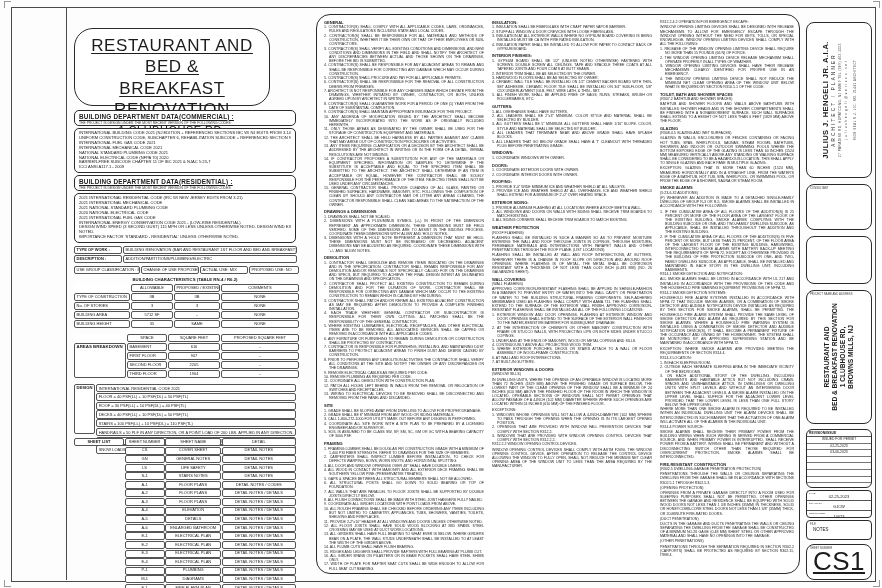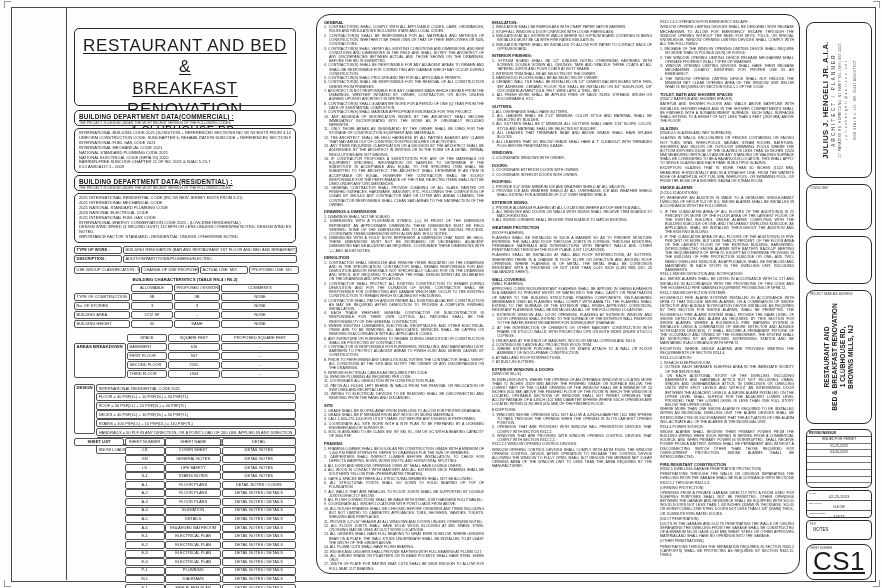--- a/index.html
+++ b/index.html
@@ -58,21 +58,21 @@
 <body>
 
 <div class="corner tl" style="left:4px;top:1px;"></div>
 <div class="corner tr" style="right:2px;top:1px;"></div>
 <div class="corner bl" style="left:4px;bottom:1px;"></div>
 <div class="corner br" style="right:2px;bottom:1px;"></div>
 
 <div class="frame" style="left:11px;top:7px;width:863px;height:573px;"></div>
 <div class="abs" style="left:66px;top:7px;width:0;height:573px;border-left:1px solid #4a4a4a;"></div>
 
-<div class="box" style="left:74px;top:28px;width:222px;height:78px;">
+<div class="box" style="left:74px;top:28px;width:196px;height:78px;border-radius:19px;">
   <div style="padding-top:6px;">
     <div class="title-line">RESTAURANT AND BED &amp;</div>
     <div class="title-line">BREAKFAST RENOVATION</div>
     <div class="addr-line" style="margin-top:3px;">1 CLUBHOUSE RD,</div>
     <div class="addr-line">BROWNS MILLS, NJ</div>
   </div>
 </div>
 
 <div class="box" style="left:74px;top:110px;width:222px;height:16px;padding:1.5px 4px;">
   <div class="bh">BUILDING DEPARTMENT DATA(COMMERCIAL) :</div>

